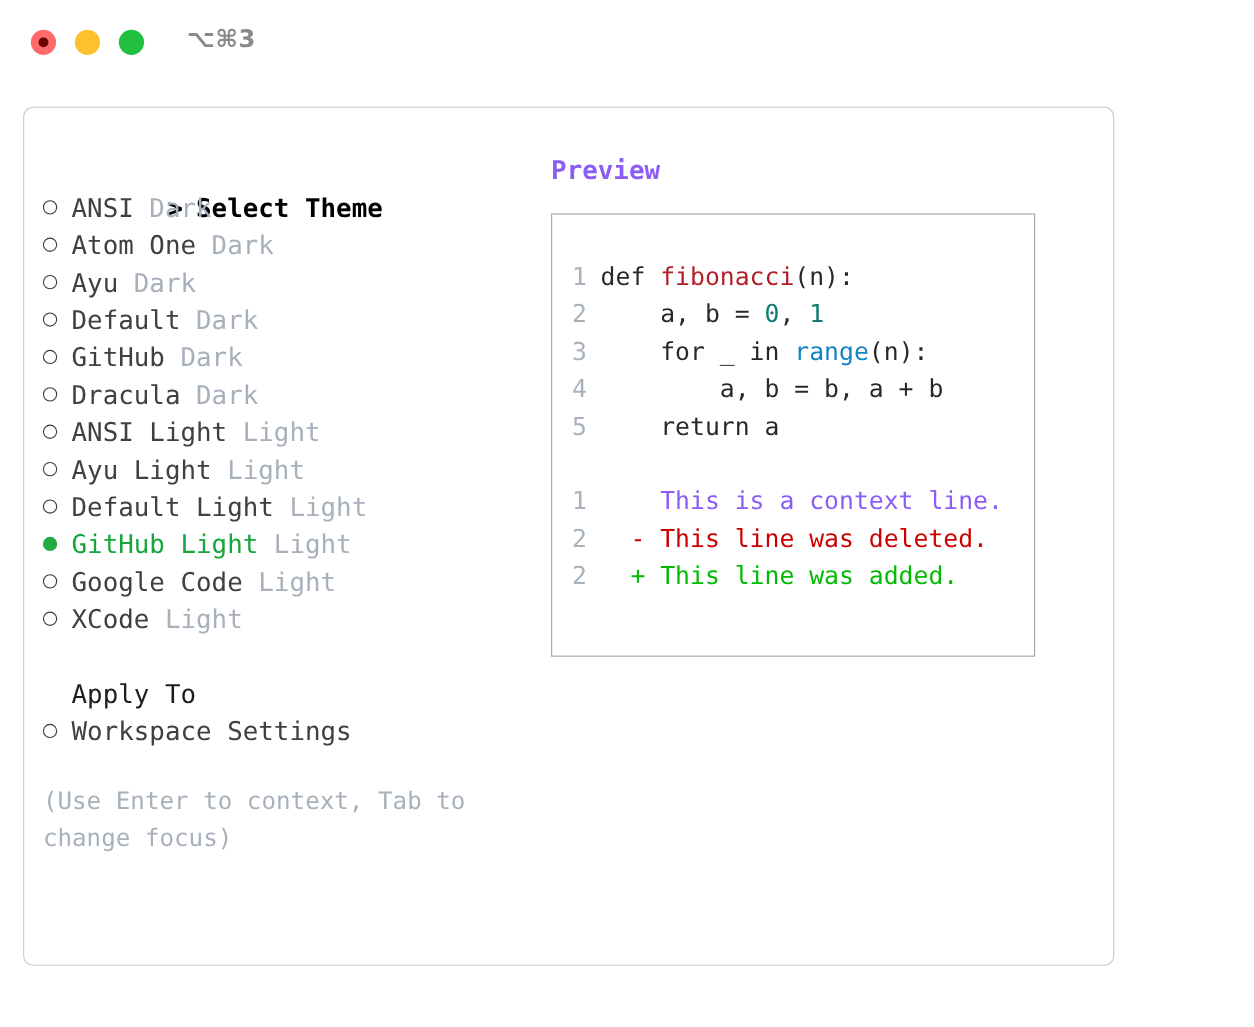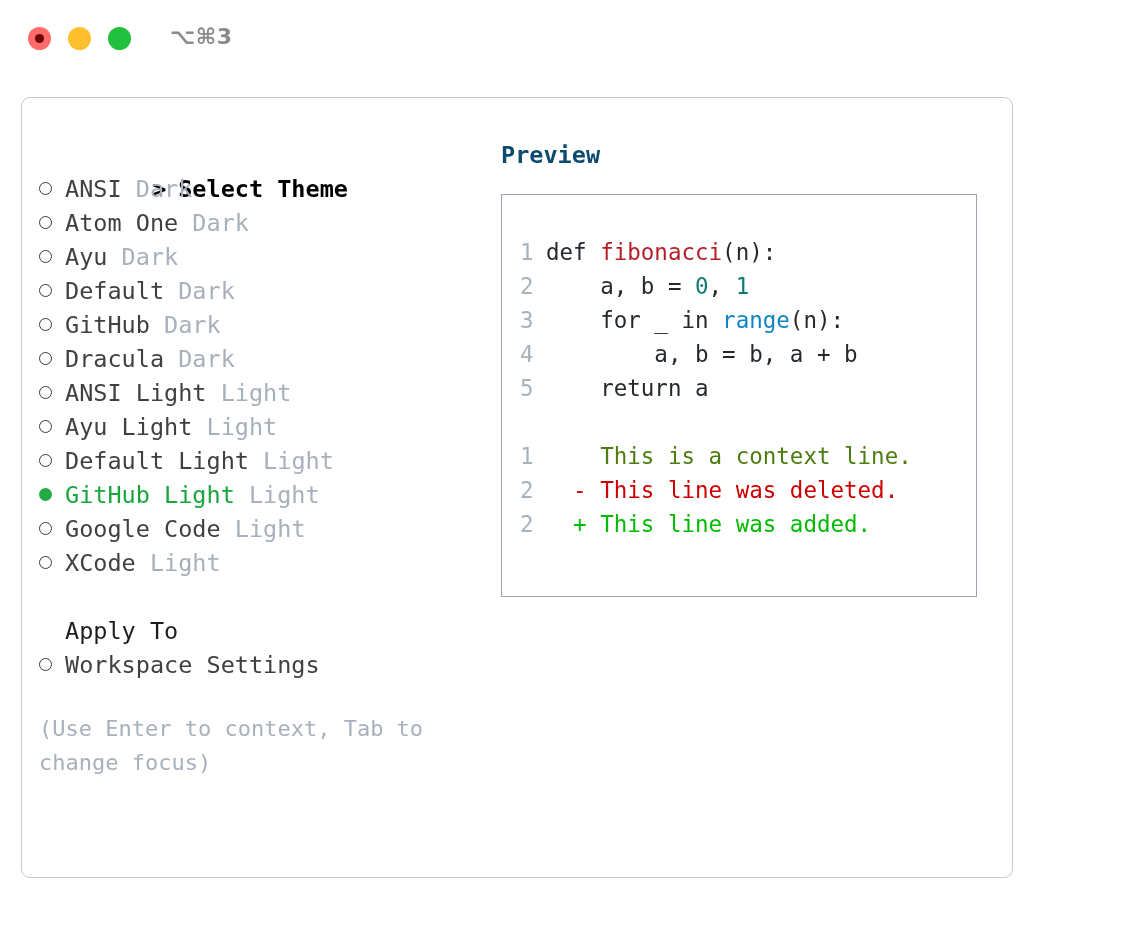--- a/index.html
+++ b/index.html
@@ -143,27 +143,27 @@
   
   #right-col {
     position: absolute;
     left: 479px;
     top: 40px;
     width: 500px;
   }
   #preview-title {
     font-size: 23.5px;
     font-weight: 700;
-    color: #0c4a6e;
+    color: #8b5cf6;
     line-height: 34px;
     white-space: pre;
   }
   #code-panel {
     margin-top: 22px;
-    width: 476px;
+    width: 440px;
     height: 403px;
     border: 1.8px solid #9aa5b1;
     box-sizing: border-box;
     background: #ffffff;
     padding: 40px 0 0 18px;
   }
   .code-line {
     font-size: 22.5px;
     line-height: 34px;
     white-space: pre;
@@ -176,21 +176,21 @@
     color: #a8b2bd;
   }
   .blank-line { height: 34px; }
 
   .tok-kw    { color: #24292e; }
   .tok-fn    { color: #b31d28; }
   .tok-plain { color: #24292e; }
   .tok-num   { color: #0f7a72; }
   .tok-builtin { color: #1184c4; }
 
-  .diff-context { color: #4d7c0f; text-align: right; }
+  .diff-context { color: #8b5cf6; text-align: right; }
   .diff-del     { color: #cc0000; }
   .diff-add     { color: #00bb00; }
 </style>
 </head>
 <body>
 
 <div id="window">
 
   <div id="titlebar">
     <div class="dot" id="dot-red"></div>

